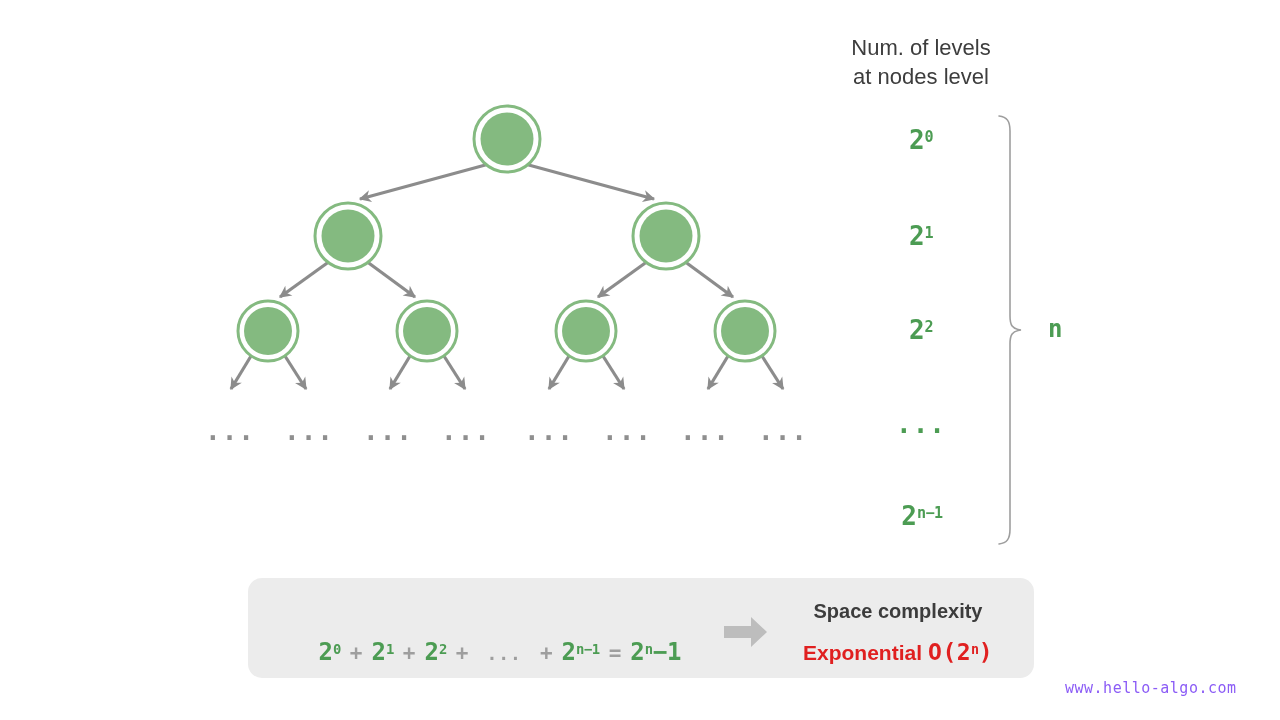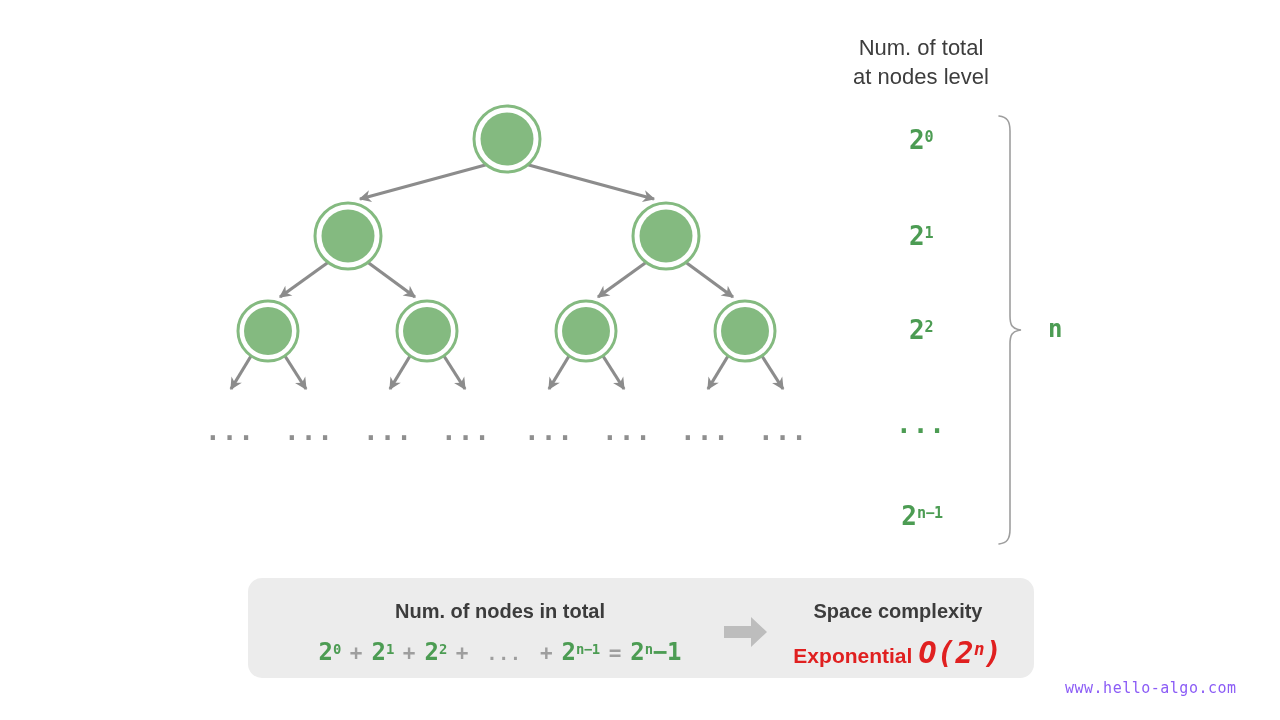--- a/index.html
+++ b/index.html
@@ -29,21 +29,21 @@
   
   .summary-box{left:248px;top:578px;width:786px;height:100px;background:#ececec;border-radius:14px;}
   .box-title{font-size:20px;font-weight:bold;color:#3c3c3c;white-space:nowrap;}
   .formula{display:flex;align-items:baseline;white-space:nowrap;
        font-family:"DejaVu Sans Mono", monospace;font-weight:bold;font-size:24px;color:#4c9c53;}
   .formula .op{color:#9e9e9e;font-size:21px;margin:0 9px;font-weight:bold;}
   .formula .op-dots{color:#9e9e9e;font-size:18px;margin:0 9px;font-weight:bold;letter-spacing:1px;}
   .term{white-space:nowrap;}
   .complexity{display:flex;align-items:baseline;white-space:nowrap;color:#e02020;}
   .complexity .word{font-size:21px;font-weight:bold;font-family:"Liberation Sans", sans-serif;margin-right:6px;}
-  .big-o{font-family:"DejaVu Sans Mono", monospace;font-weight:bold;font-size:30px;letter-spacing:0.5px;font-style:italic;}
+  .big-o{font-family:"DejaVu Sans Mono", monospace;font-weight:bold;font-size:23px;letter-spacing:0.5px;}
   
   .watermark{left:1065px;top:679px;font-family:"DejaVu Sans Mono", monospace;
        font-size:15px;color:#8b5cf6;white-space:nowrap;letter-spacing:0.5px;}
 </style>
 </head>
 <body>
 
 <div id="canvas">
 
   <svg class="abs" style="left:0;top:0;" width="1280" height="720" viewBox="0 0 1280 720">
@@ -108,21 +108,21 @@
   <div class="abs ctr tree-dots" style="left:230px;top:431px;">...</div>
   <div class="abs ctr tree-dots" style="left:309px;top:431px;">...</div>
   <div class="abs ctr tree-dots" style="left:388px;top:431px;">...</div>
   <div class="abs ctr tree-dots" style="left:466px;top:431px;">...</div>
   <div class="abs ctr tree-dots" style="left:549px;top:431px;">...</div>
   <div class="abs ctr tree-dots" style="left:627px;top:431px;">...</div>
   <div class="abs ctr tree-dots" style="left:705px;top:431px;">...</div>
   <div class="abs ctr tree-dots" style="left:783px;top:431px;">...</div>
 
   <div class="abs col-header">
-    <div>Num. of total</div>
+    <div>Num. of levels</div>
     <div>at nodes level</div>
   </div>
 
   <div class="abs ctr lvl" style="left:921px;top:140px;">
     <span>2</span><sup>0</sup>
   </div>
   <div class="abs ctr lvl" style="left:921px;top:236px;">
     <span>2</span><sup>1</sup>
   </div>
   <div class="abs ctr lvl" style="left:921px;top:330px;">
@@ -131,21 +131,20 @@
   <div class="abs ctr lvl-dots" style="left:921px;top:424px;">...</div>
   <div class="abs ctr lvl" style="left:922px;top:516px;">
     <span>2</span><sup>n−1</sup>
   </div>
 
   <div class="abs brace-label">
     <span class="n">n</span>
   </div>
 
   <div class="abs summary-box">
-    <div class="abs ctr box-title" style="left:252px;top:33px;">Num. of nodes in total</div>
 
     <div class="abs formula" style="left:252px;top:74px;transform:translate(-50%,-50%);">
       <span class="term"><span>2</span><sup>0</sup></span>
       <span class="op">+</span>
       <span class="term"><span>2</span><sup>1</sup></span>
       <span class="op">+</span>
       <span class="term"><span>2</span><sup>2</sup></span>
       <span class="op">+</span>
       <span class="op-dots">...</span>
       <span class="op">+</span>

